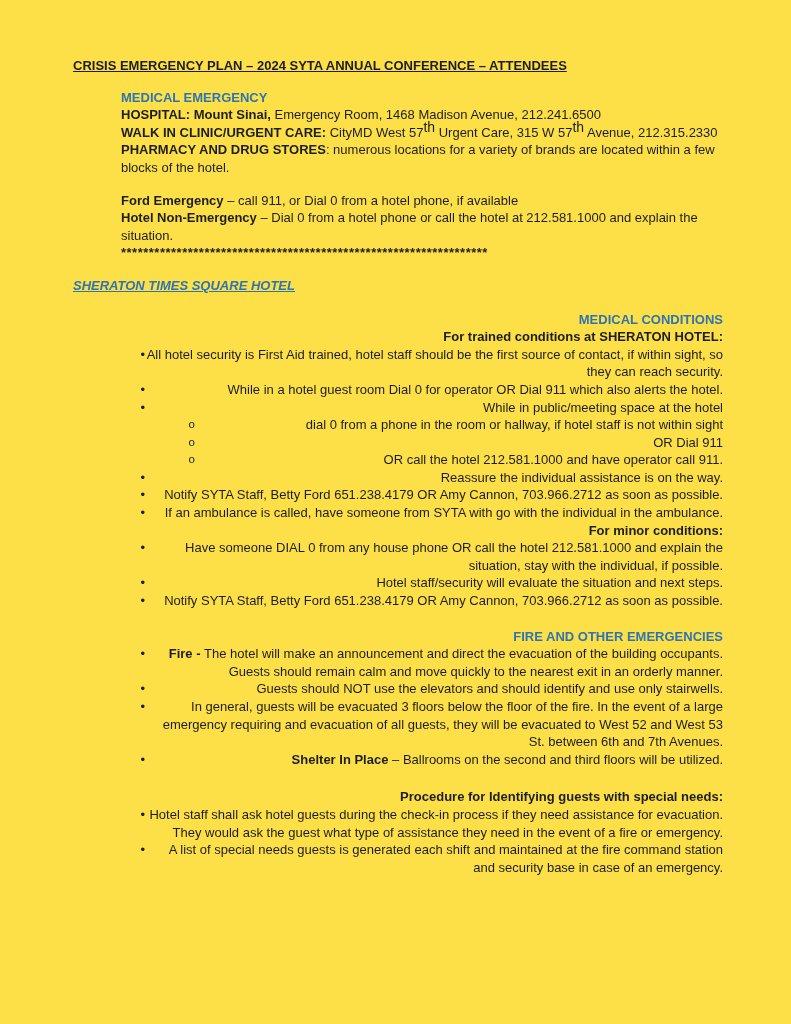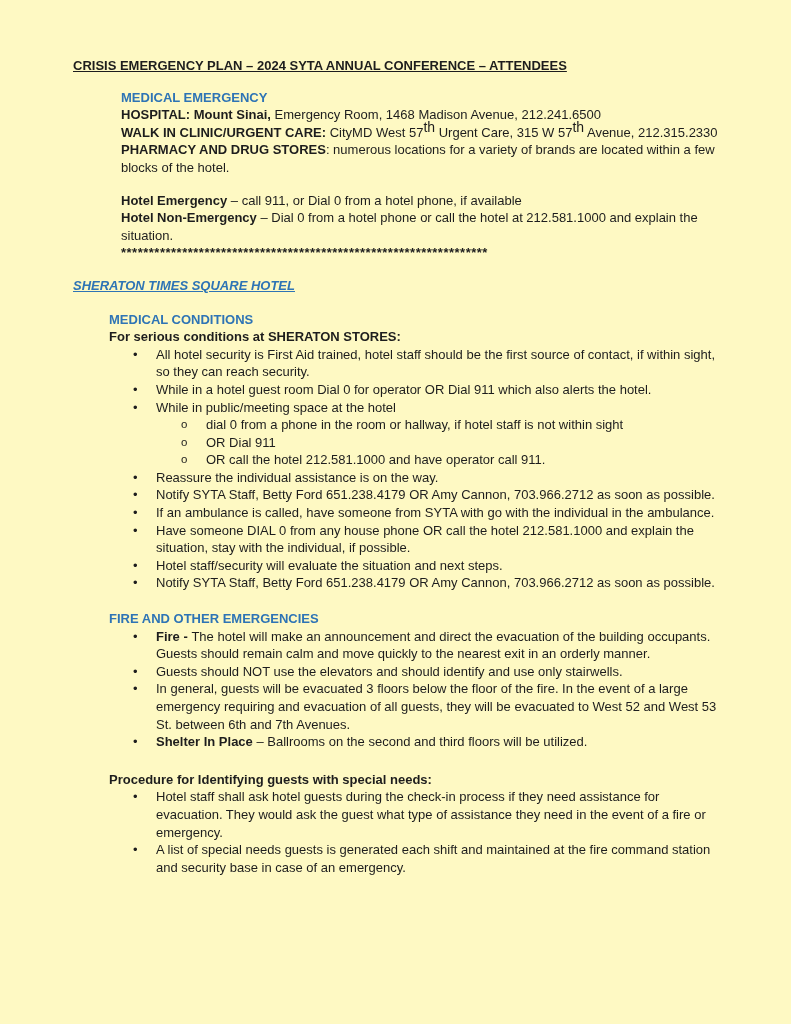--- a/index.html
+++ b/index.html
@@ -1,21 +1,21 @@
 <!DOCTYPE html>
 <html><head>
 <meta charset="utf-8">
 <style>
   html, body { margin: 0; padding: 0; background: #e9e9e9; }
   .page {
     position: relative;
     width: 791px;
     height: 1024px;
     margin: 0 auto;
-    background: #fef9c3;
+    background: #fde047;
     box-sizing: border-box;
     padding: 57px 68px 40px 73px;
     font-family: "Liberation Sans", sans-serif;
     font-size: 13px;
     line-height: 17.6px;
     color: #1d1d1d;
     overflow: hidden;
   }
   p { margin: 0; }
   strong, .b { font-weight: bold; }
@@ -30,21 +30,21 @@
     font-weight: bold;
   }
   .link-heading {
     color: #2E74B5;
     font-weight: bold;
     text-decoration: underline;
     display: inline-block;
   }
   .sec { margin-bottom: 13px; margin-left: 48px; }
   .sec-lg { margin-bottom: 15px; }
-  .indent { margin-left: 36px; }
+  .indent { margin-left: 25px; text-align: right; }
   .divider { letter-spacing: 0.5px; }
   .bullet {
     display: flex;
     align-items: flex-start;
     margin-left: 24px;
   }
   .bullet > .dot {
     flex: 0 0 23px;
   }
   .bullet > .txt { flex: 1 1 auto; }
@@ -66,30 +66,30 @@
 
 
   <div class="sec">
     <p class="h-blue">MEDICAL EMERGENCY</p>
     <p><strong>HOSPITAL: Mount Sinai,</strong><span> Emergency Room, 1468 Madison Avenue, 212.241.6500</span></p>
     <p><strong>WALK IN CLINIC/URGENT CARE:</strong><span> CityMD West 57</span><sup>th</sup><span> Urgent Care, 315 W 57</span><sup>th</sup><span> Avenue, 212.315.2330</span></p>
     <p><strong>PHARMACY AND DRUG STORES</strong><span>: numerous locations for a variety of brands are located within a few blocks of the hotel.</span></p>
   </div>
 
   <div class="sec" style="margin-top:15px;">
-    <p><strong>Hotel Emergency</strong><span> – call 911, or Dial 0 from a hotel phone, if available</span></p>
+    <p><strong>Ford Emergency</strong><span> – call 911, or Dial 0 from a hotel phone, if available</span></p>
     <p><strong>Hotel Non-Emergency</strong><span> – Dial 0 from a hotel phone or call the hotel at 212.581.1000 and explain the situation.</span></p>
     <p class="divider b">******************************************************************</p>
   </div>
 
   <p class="sec-lg" style="margin-top:15px;font-style:italic;"><span class="link-heading">SHERATON TIMES SQUARE HOTEL</span></p>
 
   <div class="indent sec-lg" style="margin-top:16px;">
     <p class="h-blue">MEDICAL CONDITIONS</p>
-    <p class="b">For serious conditions at SHERATON STORES:</p>
+    <p class="b">For trained conditions at SHERATON HOTEL:</p>
 
     <div class="bullet">
         <span class="dot">•</span>
         <div class="txt">All hotel security is First Aid trained, hotel staff should be the first source of contact, if within sight, so they can reach security.</div>
       </div>
     <div class="bullet">
         <span class="dot">•</span>
         <div class="txt">While in a hotel guest room Dial 0 for operator OR Dial 911 which also alerts the hotel.</div>
       </div>
     <div class="bullet">
@@ -116,20 +116,21 @@
       </div>
     <div class="bullet">
         <span class="dot">•</span>
         <div class="txt">Notify SYTA Staff, Betty Ford 651.238.4179 OR Amy Cannon, 703.966.2712 as soon as possible.</div>
       </div>
     <div class="bullet">
         <span class="dot">•</span>
         <div class="txt">If an ambulance is called, have someone from SYTA with go with the individual in the ambulance.</div>
       </div>
 
+    <p class="b">For minor conditions:</p>
 
     <div class="bullet">
         <span class="dot">•</span>
         <div class="txt">Have someone DIAL 0 from any house phone OR call the hotel 212.581.1000 and explain the situation, stay with the individual, if possible.</div>
       </div>
     <div class="bullet">
         <span class="dot">•</span>
         <div class="txt">Hotel staff/security will evaluate the situation and next steps.</div>
       </div>
     <div class="bullet">

